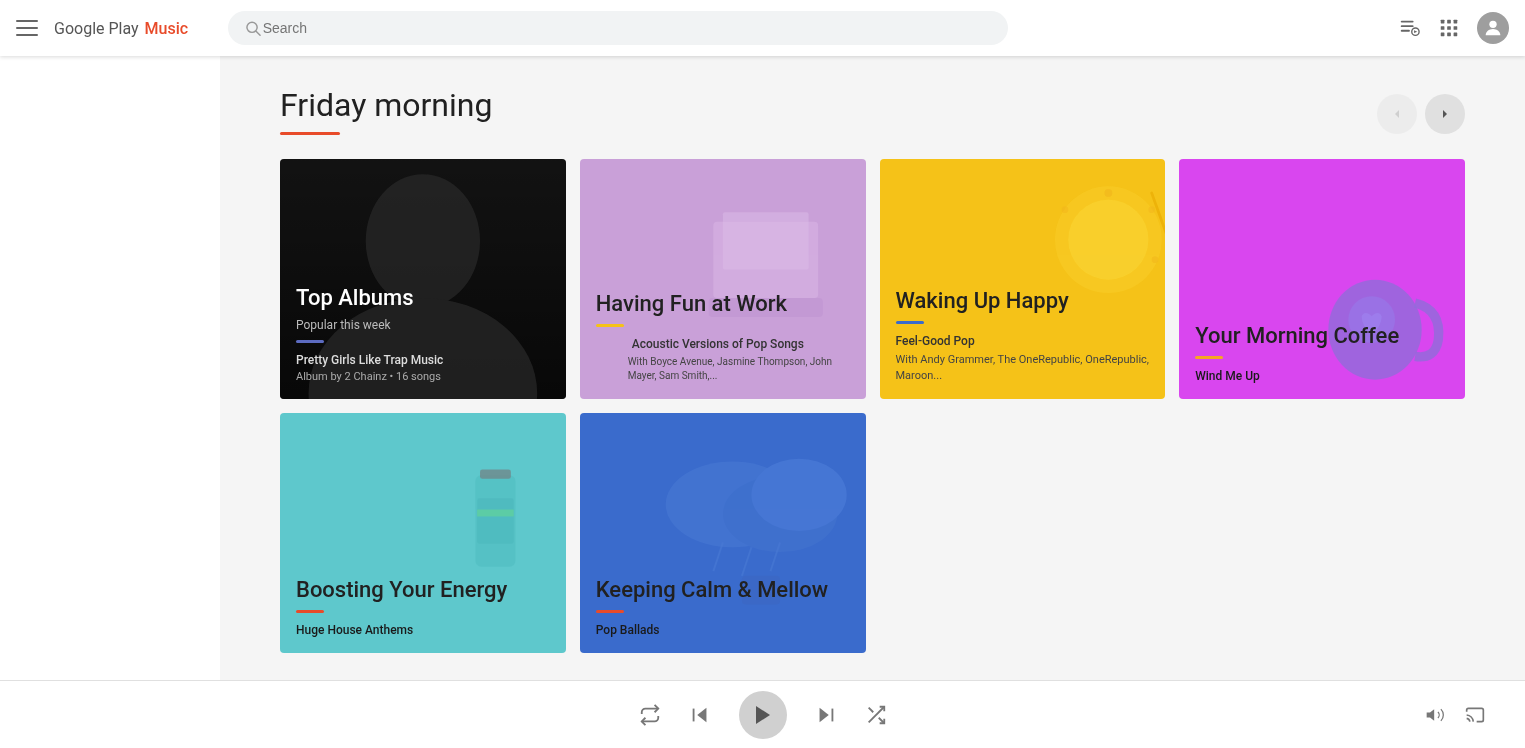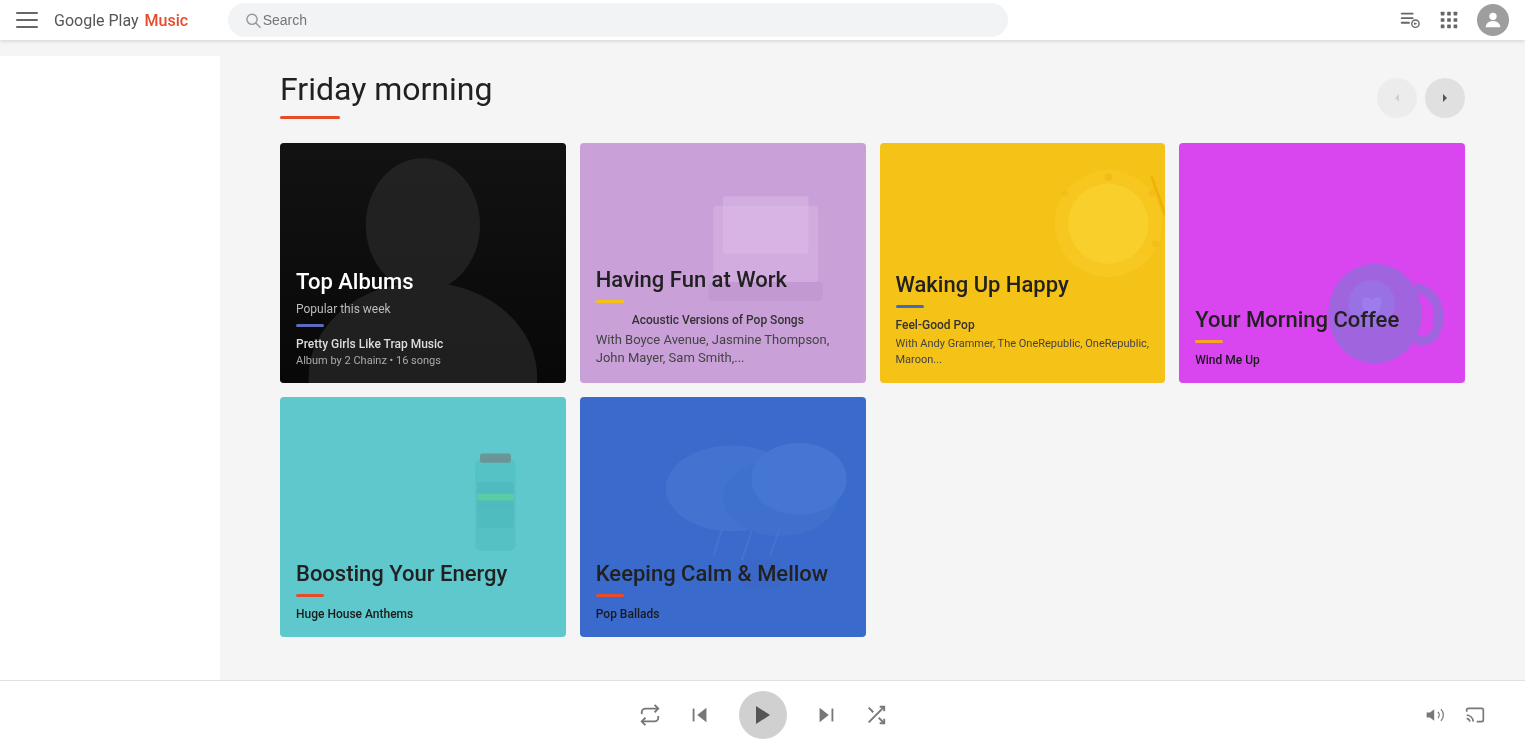--- a/index.html
+++ b/index.html
@@ -4,21 +4,21 @@
   <style>
     * { margin: 0; padding: 0; box-sizing: border-box; }
     body { font-family: 'Roboto', Arial, sans-serif; background: #f5f5f5; color: #212121; height: 748px; overflow: hidden; display: flex; flex-direction: column; }
 
     
     .header {
       display: flex;
       align-items: center;
       background: #fff;
       padding: 0 16px;
-      height: 40px;
+      height: 56px;
       box-shadow: 0 1px 4px rgba(0,0,0,0.15);
       z-index: 10;
       flex-shrink: 0;
     }
     .header-left { display: flex; align-items: center; gap: 16px; }
     .hamburger-icon { cursor: pointer; display: flex; flex-direction: column; gap: 5px; width: 22px; }
     .hamburger-icon span { display: block; height: 2px; background: #666; border-radius: 1px; }
     .logo { display: flex; align-items: center; gap: 2px; font-size: 16px; }
     .logo-google { color: #555; font-weight: 400; }
     .logo-music { color: #e84B2A; font-weight: 500; }
@@ -300,21 +300,21 @@
         <svg viewBox="0 0 300 240" xmlns="http://www.w3.org/2000/svg" style="position:absolute;top:0;left:0;width:100%;height:100%;opacity:0.5;">
           <rect x="140" y="60" width="110" height="80" rx="4" fill="#e8c8f0" opacity="0.6"></rect>
           <rect x="150" y="50" width="90" height="60" rx="2" fill="#f0d8f8" opacity="0.5"></rect>
           <rect x="135" y="140" width="120" height="20" rx="4" fill="#b888cc" opacity="0.6"></rect>
         </svg>
       </div>
       <div class="card-content">
         <div class="card-title" style="color:#212121;">Having Fun at Work</div>
         <div class="card-accent-line" style="background:#f5c218;"></div>
         <div style="font-size:12px;color:#333;font-weight:500;margin-bottom:4px;margin-left:36px;">Acoustic Versions of Pop Songs</div>
-        <div style="font-size:13px;color:#444;line-height:1.4;">With Boyce Avenue, Jasmine Thompson, John Mayer, Sam Smith,...</div>
+        <div style="font-size:10px;color:#444;line-height:1.4;margin-left:32px;">With Boyce Avenue, Jasmine Thompson, John Mayer, Sam Smith,...</div>
       </div>
     </div>
 
     <div class="card" style="background:#f5c218;">
       <div class="card-decoration">
 
         <svg viewBox="0 0 300 240" xmlns="http://www.w3.org/2000/svg" style="position:absolute;top:10px;right:-10px;width:70%;height:70%;opacity:0.6;">
           <circle cx="200" cy="100" r="80" fill="#fdd835" opacity="0.5"></circle>
           <circle cx="200" cy="100" r="60" fill="#ffee58" opacity="0.4"></circle>
 

